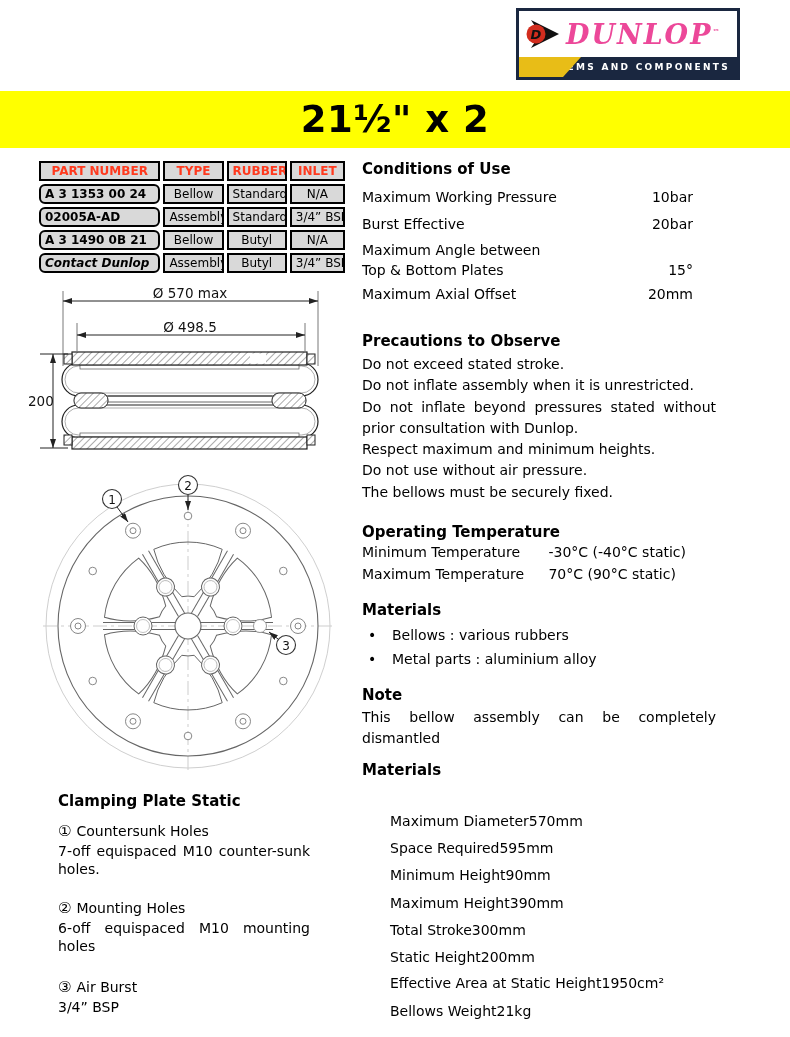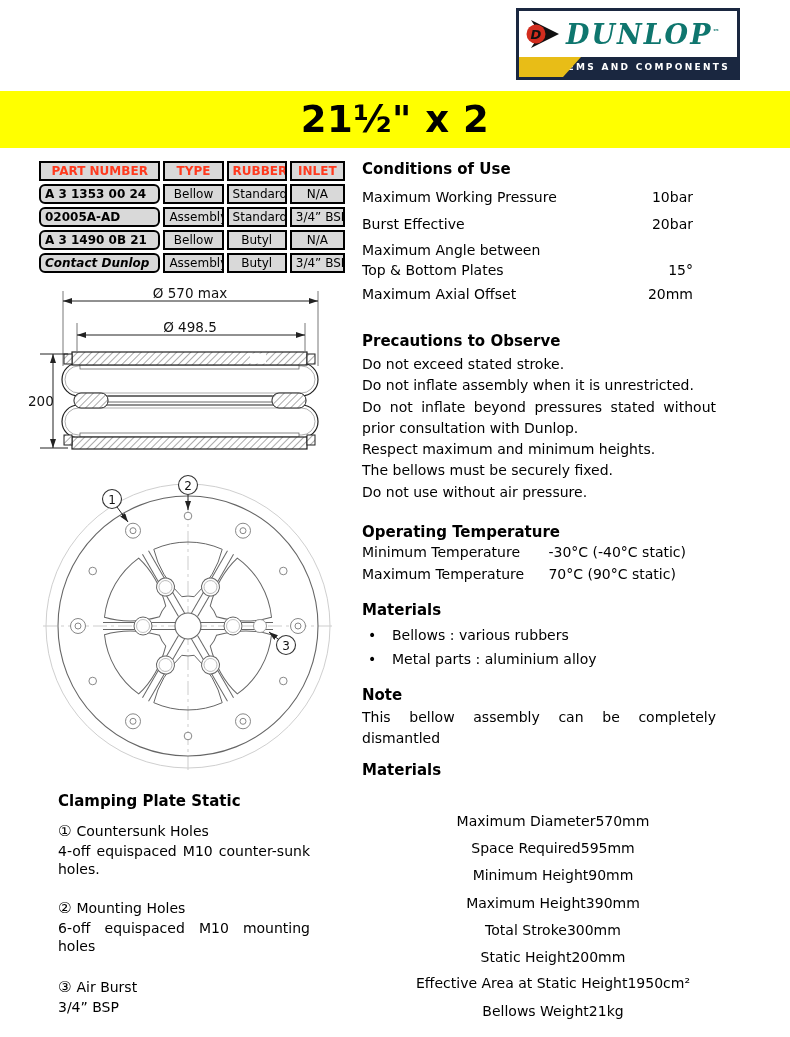--- a/index.html
+++ b/index.html
@@ -7,21 +7,21 @@
   .page {
     position:relative; width:790px; height:1037px; background:#fff;
     font-family:"DejaVu Sans", sans-serif; color:#000; overflow:hidden;
   }
 
   
   .logo-box { position:absolute; left:516px; top:8px; width:224px; height:72px;
     border:3px solid #1a2740; background:#fff; display:flex; flex-direction:column; }
   .logo-top { flex:1; display:flex; align-items:center; padding-left:6px; }
   .logo-brand { font-family:"DejaVu Serif", serif; font-weight:bold; font-style:italic;
-    font-size:27px; letter-spacing:2px; color:#0f766e; line-height:1; margin-left:4px; }
+    font-size:27px; letter-spacing:2px; color:#ec4899; line-height:1; margin-left:4px; }
   .logo-tm { font-size:7px; vertical-align:super; font-style:normal; letter-spacing:0; }
   .logo-band { position:relative; height:20px; background:#1a2740; display:flex;
     align-items:center; justify-content:flex-end; padding-right:7px; }
   .logo-wedge { position:absolute; left:0; top:0; bottom:0; width:62px; background:#e8bd17;
     clip-path:polygon(0 0,100% 0,71% 100%,0 100%); }
   .logo-tagline { color:#fff; font-size:9px; font-weight:bold; letter-spacing:2.3px; white-space:nowrap; }
 
   
   .banner { position:absolute; left:0; top:91px; width:790px; height:57px; background:#ffff00;
     display:flex; align-items:center; justify-content:center; }
@@ -49,21 +49,21 @@
   .cl-title { position:absolute; left:0; white-space:nowrap; }
   .cl-num { font-size:15px; margin-right:5px; }
   .cl-desc { position:absolute; left:0; width:100%; text-align:justify; line-height:17.5px; }
 
   
   .rightcol { position:absolute; left:362px; top:160px; width:354px; height:877px; font-size:14px; }
   .sec { position:absolute; left:0; width:100%; }
   .sec-h { font-weight:bold; font-size:15px; }
   .rrow { position:absolute; left:0; right:23px; display:flex; justify-content:space-between; line-height:20px; }
   .rrow.tall { align-items:flex-end; height:42px; }
-  .drow { position:absolute; left:0; right:0; display:flex; justify-content:center; line-height:20px;margin-left:28px; }
+  .drow { position:absolute; left:0; right:0; display:flex; justify-content:flex-start; line-height:20px;margin-left:28px; }
   .prec-lines { margin-top:4px; }
   .prec-lines p { line-height:21.3px; }
   .prec-lines p.just { text-align:justify; }
   .ot-row { line-height:22px; }
   .ot-label { display:inline-block; width:182px; }
   .mat-row { line-height:24px; display:flex; }
   .mat-bullet { width:30px; padding-left:6px; }
   .note-text { margin-top:3px; text-align:justify; line-height:21px; }
 </style>
 </head>
@@ -261,21 +261,21 @@
     <g>
       <line x1="238" y1="171" x2="229" y2="164" stroke="#222" stroke-width="1" marker-end="url(#arr2)"></line>
       <circle cx="246" cy="177" r="9.5" fill="#fff" stroke="#333" stroke-width="1.1"></circle>
       <text x="246" y="181.5" font-size="12" text-anchor="middle">3</text>
     </g>
   </svg>
 
   <div class="clamping">
     <div class="sec-h">Clamping Plate Static</div>
     <div class="cl-title" style="top:30px"><span class="cl-num">①</span><span>Countersunk Holes</span></div>
-    <div class="cl-desc" style="top:51px">4-off equispaced M10 counter-sunk holes.</div>
+    <div class="cl-desc" style="top:51px">7-off equispaced M10 counter-sunk holes.</div>
     <div class="cl-title" style="top:107px"><span class="cl-num">②</span><span>Mounting Holes</span></div>
     <div class="cl-desc" style="top:128px">6-off equispaced M10 mounting holes</div>
     <div class="cl-title" style="top:186px"><span class="cl-num">③</span><span>Air Burst</span></div>
     <div class="cl-desc" style="top:207px;text-align:left">3/4” BSP</div>
   </div>
 
   <div class="rightcol">
 
     <div class="sec" style="top:0; height:150px;">
       <div class="sec-h">Conditions of Use</div>
@@ -297,22 +297,22 @@
       </div>
     </div>
 
     <div class="sec" style="top:172px;">
       <div class="sec-h">Precautions to Observe</div>
       <div class="prec-lines">
         <p>Do not exceed stated stroke.</p>
         <p>Do not inflate assembly when it is unrestricted.</p>
         <p class="just">Do not inflate beyond pressures stated without prior consultation with Dunlop.</p>
         <p>Respect maximum and minimum heights.</p>
+        <p>Do not use without air pressure.</p>
         <p>The bellows must be securely fixed.</p>
-        <p>Do not use without air pressure.</p>
       </div>
     </div>
 
     <div class="sec" style="top:363px;">
       <div class="sec-h">Operating Temperature</div>
       <div class="ot-row">
         <span class="ot-label">Minimum Temperature</span>
         <span>-30°C (-40°C static)</span>
       </div>
       <div class="ot-row">

